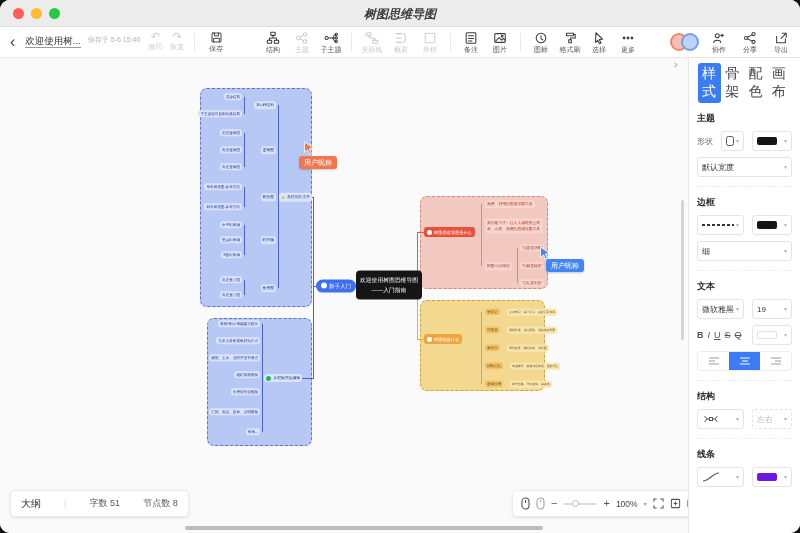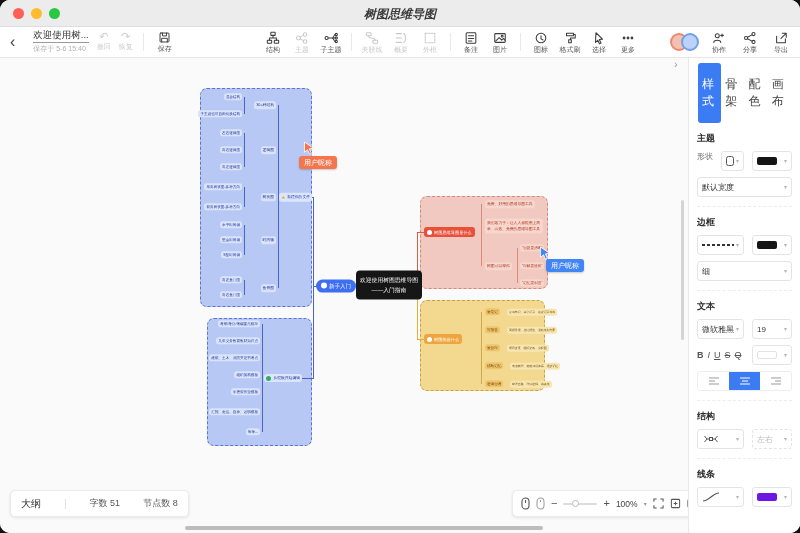--- a/index.html
+++ b/index.html
@@ -13,35 +13,35 @@
   .toolbar{position:absolute;left:0;top:26px;right:0;height:31px;background:#fff;border-bottom:1px solid #e7e7e7;z-index:19;}
   .tb-left{position:absolute;left:10px;top:0;height:31px;display:flex;align-items:center;gap:8px;}
   .tb-center{position:absolute;left:262px;top:0;height:31px;display:flex;align-items:center;gap:7px;}
   .tb-right{position:absolute;right:8px;top:0;height:31px;display:flex;align-items:center;gap:9px;}
   .tbi{display:flex;flex-direction:column;align-items:center;gap:1px;color:#444;cursor:pointer;min-width:22px;}
   .tbi .lab{font-size:7px;line-height:1;color:#555;white-space:nowrap;}
   .tbi svg{stroke:#3d3d3d;fill:none;stroke-width:1.2;stroke-linecap:round;stroke-linejoin:round;}
   .tbi.dis svg{stroke:#c9c9c9;}
   .tbi.dis .lab{color:#c9c9c9;}
   .tdiv{width:1px;height:18px;background:#e9e9e9;margin:0 2px;}
-  .doc{display:flex;flex-direction:column;gap:1px;margin-left:8px;}
+  .doc{display:flex;gap:7px;}
   .doc .t{font-size:9.5px;color:#333;border-bottom:1px solid #9a9a9a;line-height:1.3;white-space:nowrap;}
   .doc .s{font-size:7px;color:#b0b0b0;white-space:nowrap;}
   .back{font-size:16px;color:#444;line-height:1;margin-right:2px;}
   .ur{display:flex;flex-direction:column;align-items:center;color:#cfcfcf;}
   .ur .g{font-size:11px;line-height:1;}
   .ur .lab{font-size:7px;line-height:1.3;}
   .av{width:18px;height:18px;border-radius:50%;box-sizing:border-box;}
   
   .panel{position:absolute;top:57px;right:0;bottom:0;width:112px;background:#fff;border-left:1px solid #e8e8e8;z-index:18;box-sizing:border-box;padding:6px 8px;font-size:8.5px;color:#333;}
   .ptabs{display:flex;justify-content:space-between;align-items:center;padding:0 1px;}
-  .ptab{font-size:12px;color:#444;padding:13px 4px;border-radius:3px;}
+  .ptab{font-size:14px;color:#444;padding:2px 4px;border-radius:3px;}
   .ptab.active{background:#3b7cf4;color:#fff;}
   .psec{margin:9px 0 0;font-size:9px;color:#2b2b2b;font-weight:bold;}
-  .r2{display:flex;gap:8px;margin-top:6px;}
+  .r2{display:flex;gap:8px;margin-top:6px;align-items:center;}
   .dd{height:18px;border:1px solid #e4e4e8;border-radius:3px;display:flex;align-items:center;padding:0 4px;gap:2px;background:#fff;flex:1;min-width:0;}
   .dd .tx{font-size:8px;color:#333;white-space:nowrap;overflow:hidden;}
   .dd.dis{border-style:dashed;}
   .dd.dis .tx{color:#c0c0c0;font-family:Liberation Mono, monospace;}
   .caret{margin-left:auto;color:#b5b5b5;font-size:6px;line-height:1;}
   .w34{flex:0 0 30px;}
   .sw{width:20px;height:8px;border-radius:2px;}
   .shapeg{width:13px;height:8px;border:1.5px solid #555;border-radius:2.5px;}
   .dashg{width:100%;height:2px;background:repeating-linear-gradient(90deg,#333 0 3px,transparent 3px 5px);}
   .dashg2{width:18px;height:2px;background:repeating-linear-gradient(90deg,#333 0 2px,transparent 2px 4px);}

